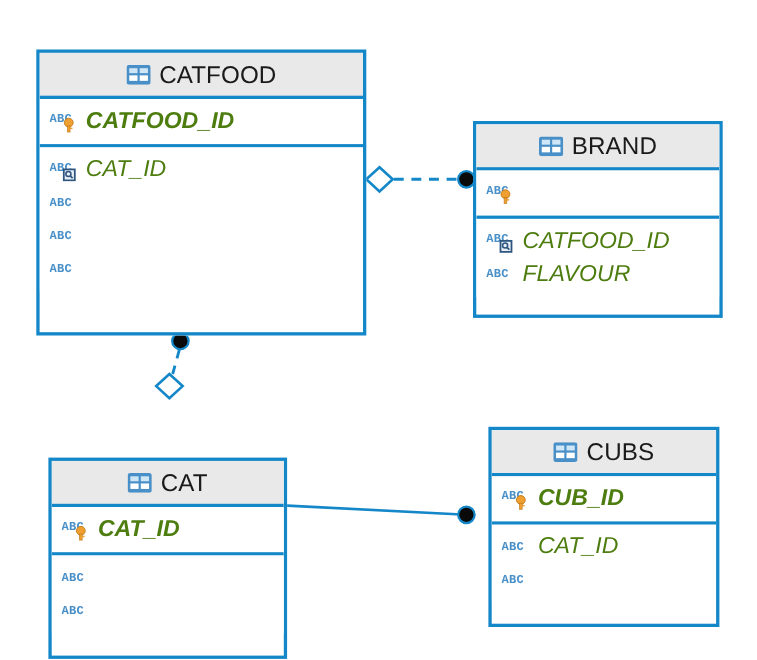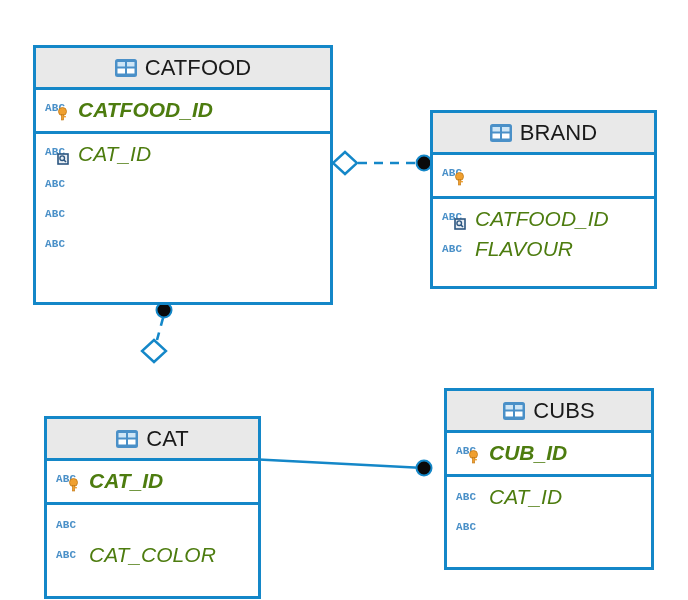--- a/index.html
+++ b/index.html
@@ -267,21 +267,20 @@
             <text x="0" y="14" font-family="'Liberation Mono', monospace" font-size="11" font-weight="bold" fill="#4a90c8" letter-spacing="0.2">ABC</text>
           </svg>
         </span>
       </div>
       <div class="attr-row">
         <span class="icon abc-icon">
           <svg width="26" height="22" viewBox="0 0 26 22">
             <text x="0" y="14" font-family="'Liberation Mono', monospace" font-size="11" font-weight="bold" fill="#4a90c8" letter-spacing="0.2">ABC</text>
           </svg>
         </span>
-        <span class="attr-name">CAT_COLOR</span>
       </div>
     </div>
   </div>
 
   <div class="entity" id="entity-cubs" style="left:444px; top:388px; width:210px; height:182px;">
     <div class="entity-header">
       <span class="icon table-icon">
         <svg width="22" height="18" viewBox="0 0 22 18">
           <rect x="0" y="0" width="22" height="18" rx="2.5" fill="#4a90c8"></rect>
           <rect x="2.5" y="3" width="7.5" height="4.5" fill="#cfe6f6"></rect>

